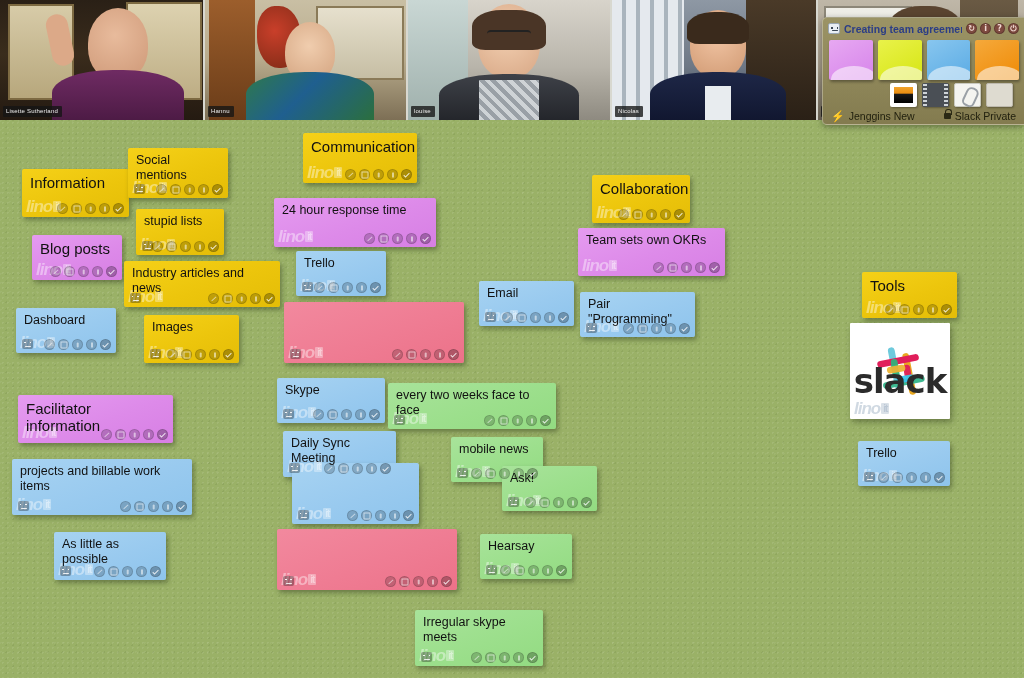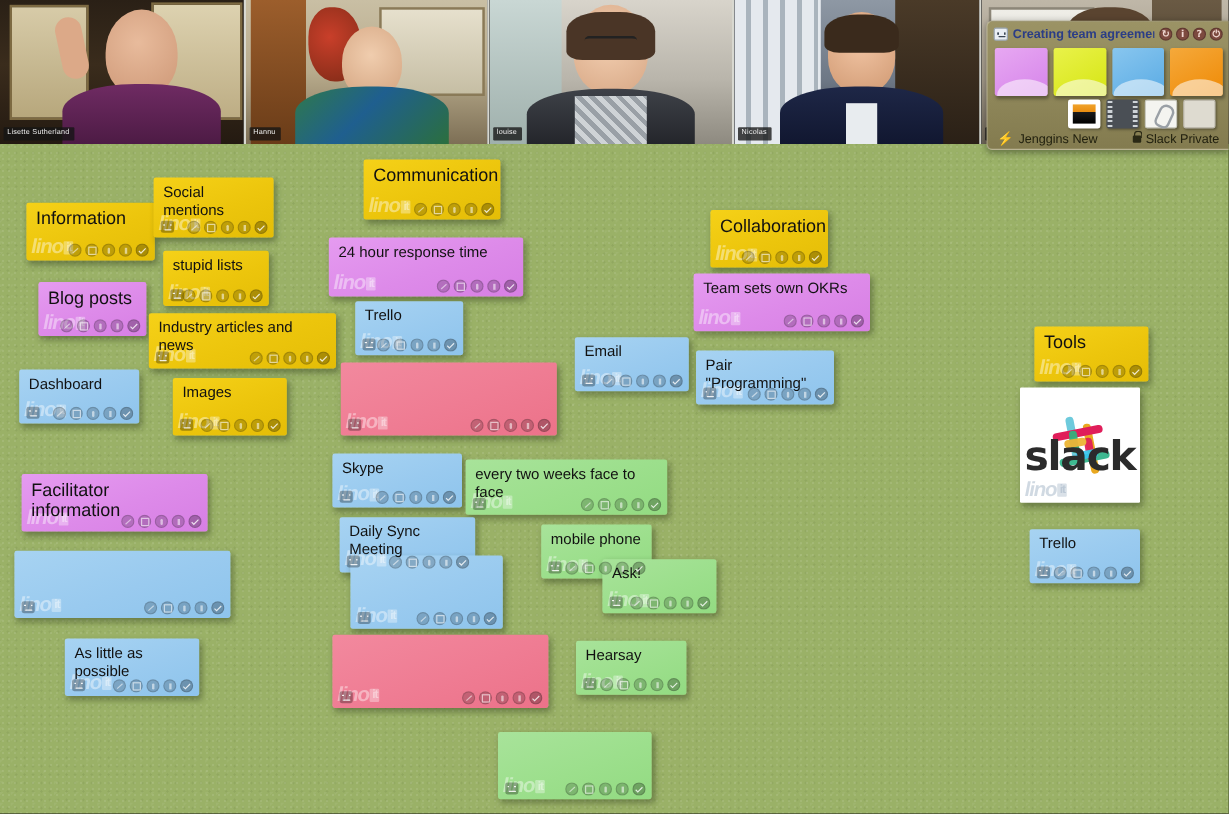--- a/index.html
+++ b/index.html
@@ -478,20 +478,21 @@
           <div class="icon-row">
             <div class="ic ic-edit"></div>
             <div class="ic ic-copy"></div>
             <div class="ic ic-lock"></div>
             <div class="ic ic-down"></div>
             <div class="ic ic-check"></div>
           </div>
         </div>
         <div class="note c-blue" style="left: 12px; top: 339px; width: 180px; height: 56px;">
           <div class="wm">lino<i>it</i></div>
+          <span class="txt">projects and billable work items</span>
           <div class="face"></div>
           <div class="icon-row">
             <div class="ic ic-edit"></div>
             <div class="ic ic-copy"></div>
             <div class="ic ic-lock"></div>
             <div class="ic ic-down"></div>
             <div class="ic ic-check"></div>
           </div>
         </div>
         <div class="note c-blue" style="left: 54px; top: 412px; width: 112px; height: 48px;">
@@ -537,21 +538,21 @@
           <div class="icon-row">
             <div class="ic ic-edit"></div>
             <div class="ic ic-copy"></div>
             <div class="ic ic-lock"></div>
             <div class="ic ic-down"></div>
             <div class="ic ic-check"></div>
           </div>
         </div>
         <div class="note c-green" style="left: 451px; top: 317px; width: 92px; height: 45px;">
           <div class="wm">lino<i>it</i></div>
-          <span class="txt">mobile phone</span>
+          <span class="txt">mobile news</span>
           <div class="face"></div>
           <div class="icon-row">
             <div class="ic ic-edit"></div>
             <div class="ic ic-copy"></div>
             <div class="ic ic-lock"></div>
             <div class="ic ic-down"></div>
             <div class="ic ic-check"></div>
           </div>
         </div>
         <div class="note c-blue" style="left: 292px; top: 343px; width: 127px; height: 61px;">
@@ -595,20 +596,21 @@
           <div class="icon-row">
             <div class="ic ic-edit"></div>
             <div class="ic ic-copy"></div>
             <div class="ic ic-lock"></div>
             <div class="ic ic-down"></div>
             <div class="ic ic-check"></div>
           </div>
         </div>
         <div class="note c-green" style="left: 415px; top: 490px; width: 128px; height: 56px;">
           <div class="wm">lino<i>it</i></div>
+          <span class="txt">Irregular skype meets</span>
           <div class="face"></div>
           <div class="icon-row">
             <div class="ic ic-edit"></div>
             <div class="ic ic-copy"></div>
             <div class="ic ic-lock"></div>
             <div class="ic ic-down"></div>
             <div class="ic ic-check"></div>
           </div>
         </div>
         <div class="note c-yellow big" style="left: 862px; top: 152px; width: 95px; height: 46px;">

